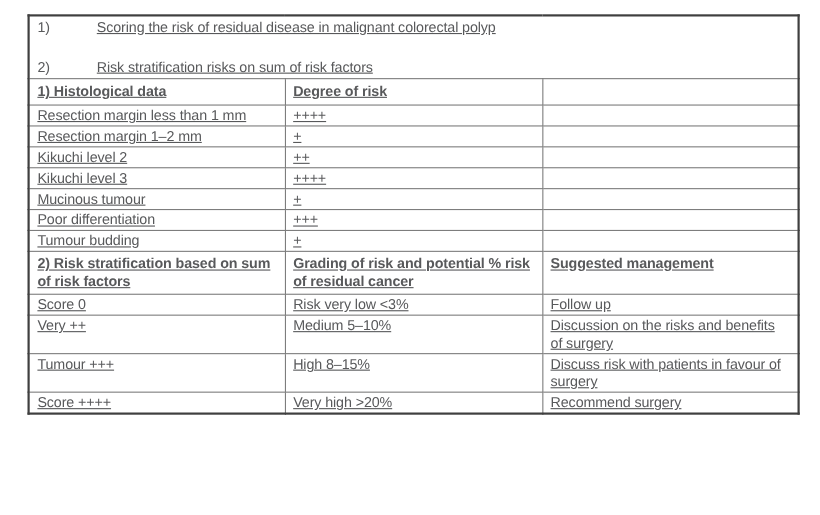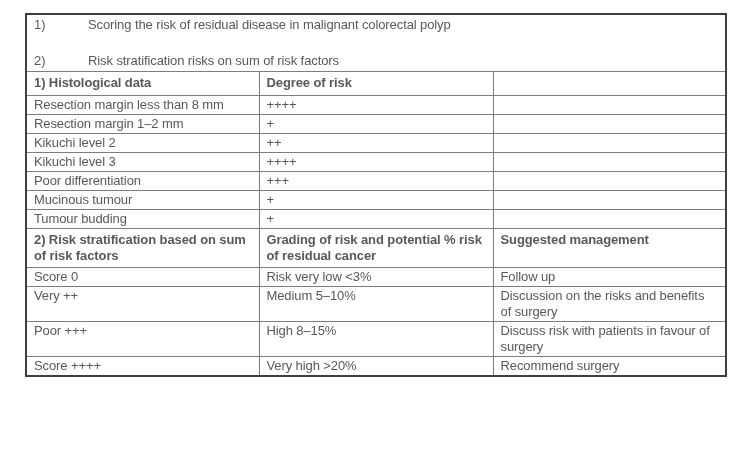--- a/index.html
+++ b/index.html
@@ -32,20 +32,21 @@
   col.c2{width:234px;}
   col.c3{width:233px;}
   td,th{
     border:1px solid var(--inner-border);
     padding:1px 7px;
     vertical-align:top;
     text-align:left;
     color:var(--text);
     font-weight:normal;
     overflow:hidden;
+    text-decoration:underline;
   }
   tr.head th{
     font-weight:bold;
     padding:3px 7px;
   }
   td.intro-cell{
     padding:2px 7px;
     border-bottom:1px solid var(--inner-border);
   }
   .intro-line{white-space:nowrap;}
@@ -72,47 +73,47 @@
         </td>
       </tr>
       <tr class="head">
         <th>1) Histological data</th>
         <th>Degree of risk</th>
         <th></th>
       </tr>
     </tbody>
     <tbody class="data-body">
         <tr>
-          <td>Resection margin less than 8 mm</td>
+          <td>Resection margin less than 1 mm</td>
           <td>++++</td>
           <td></td>
         </tr>
         <tr>
           <td>Resection margin 1–2 mm</td>
           <td>+</td>
           <td></td>
         </tr>
         <tr>
           <td>Kikuchi level 2</td>
           <td>++</td>
           <td></td>
         </tr>
         <tr>
           <td>Kikuchi level 3</td>
           <td>++++</td>
           <td></td>
         </tr>
         <tr>
-          <td>Poor differentiation</td>
-          <td>+++</td>
+          <td>Mucinous tumour</td>
+          <td>+</td>
           <td></td>
         </tr>
         <tr>
-          <td>Mucinous tumour</td>
-          <td>+</td>
+          <td>Poor differentiation</td>
+          <td>+++</td>
           <td></td>
         </tr>
         <tr>
           <td>Tumour budding</td>
           <td>+</td>
           <td></td>
         </tr>
       </tbody>
     <tbody>
       <tr class="head">
@@ -126,21 +127,21 @@
           <td>Score 0</td>
           <td>Risk very low &lt;3%</td>
           <td>Follow up</td>
         </tr>
         <tr>
           <td>Very ++</td>
           <td>Medium 5–10%</td>
           <td>Discussion on the risks and benefits of surgery</td>
         </tr>
         <tr>
-          <td>Poor +++</td>
+          <td>Tumour +++</td>
           <td>High 8–15%</td>
           <td>Discuss risk with patients in favour of surgery</td>
         </tr>
         <tr>
           <td>Score ++++</td>
           <td>Very high &gt;20%</td>
           <td>Recommend surgery</td>
         </tr>
       </tbody>
   </table>

